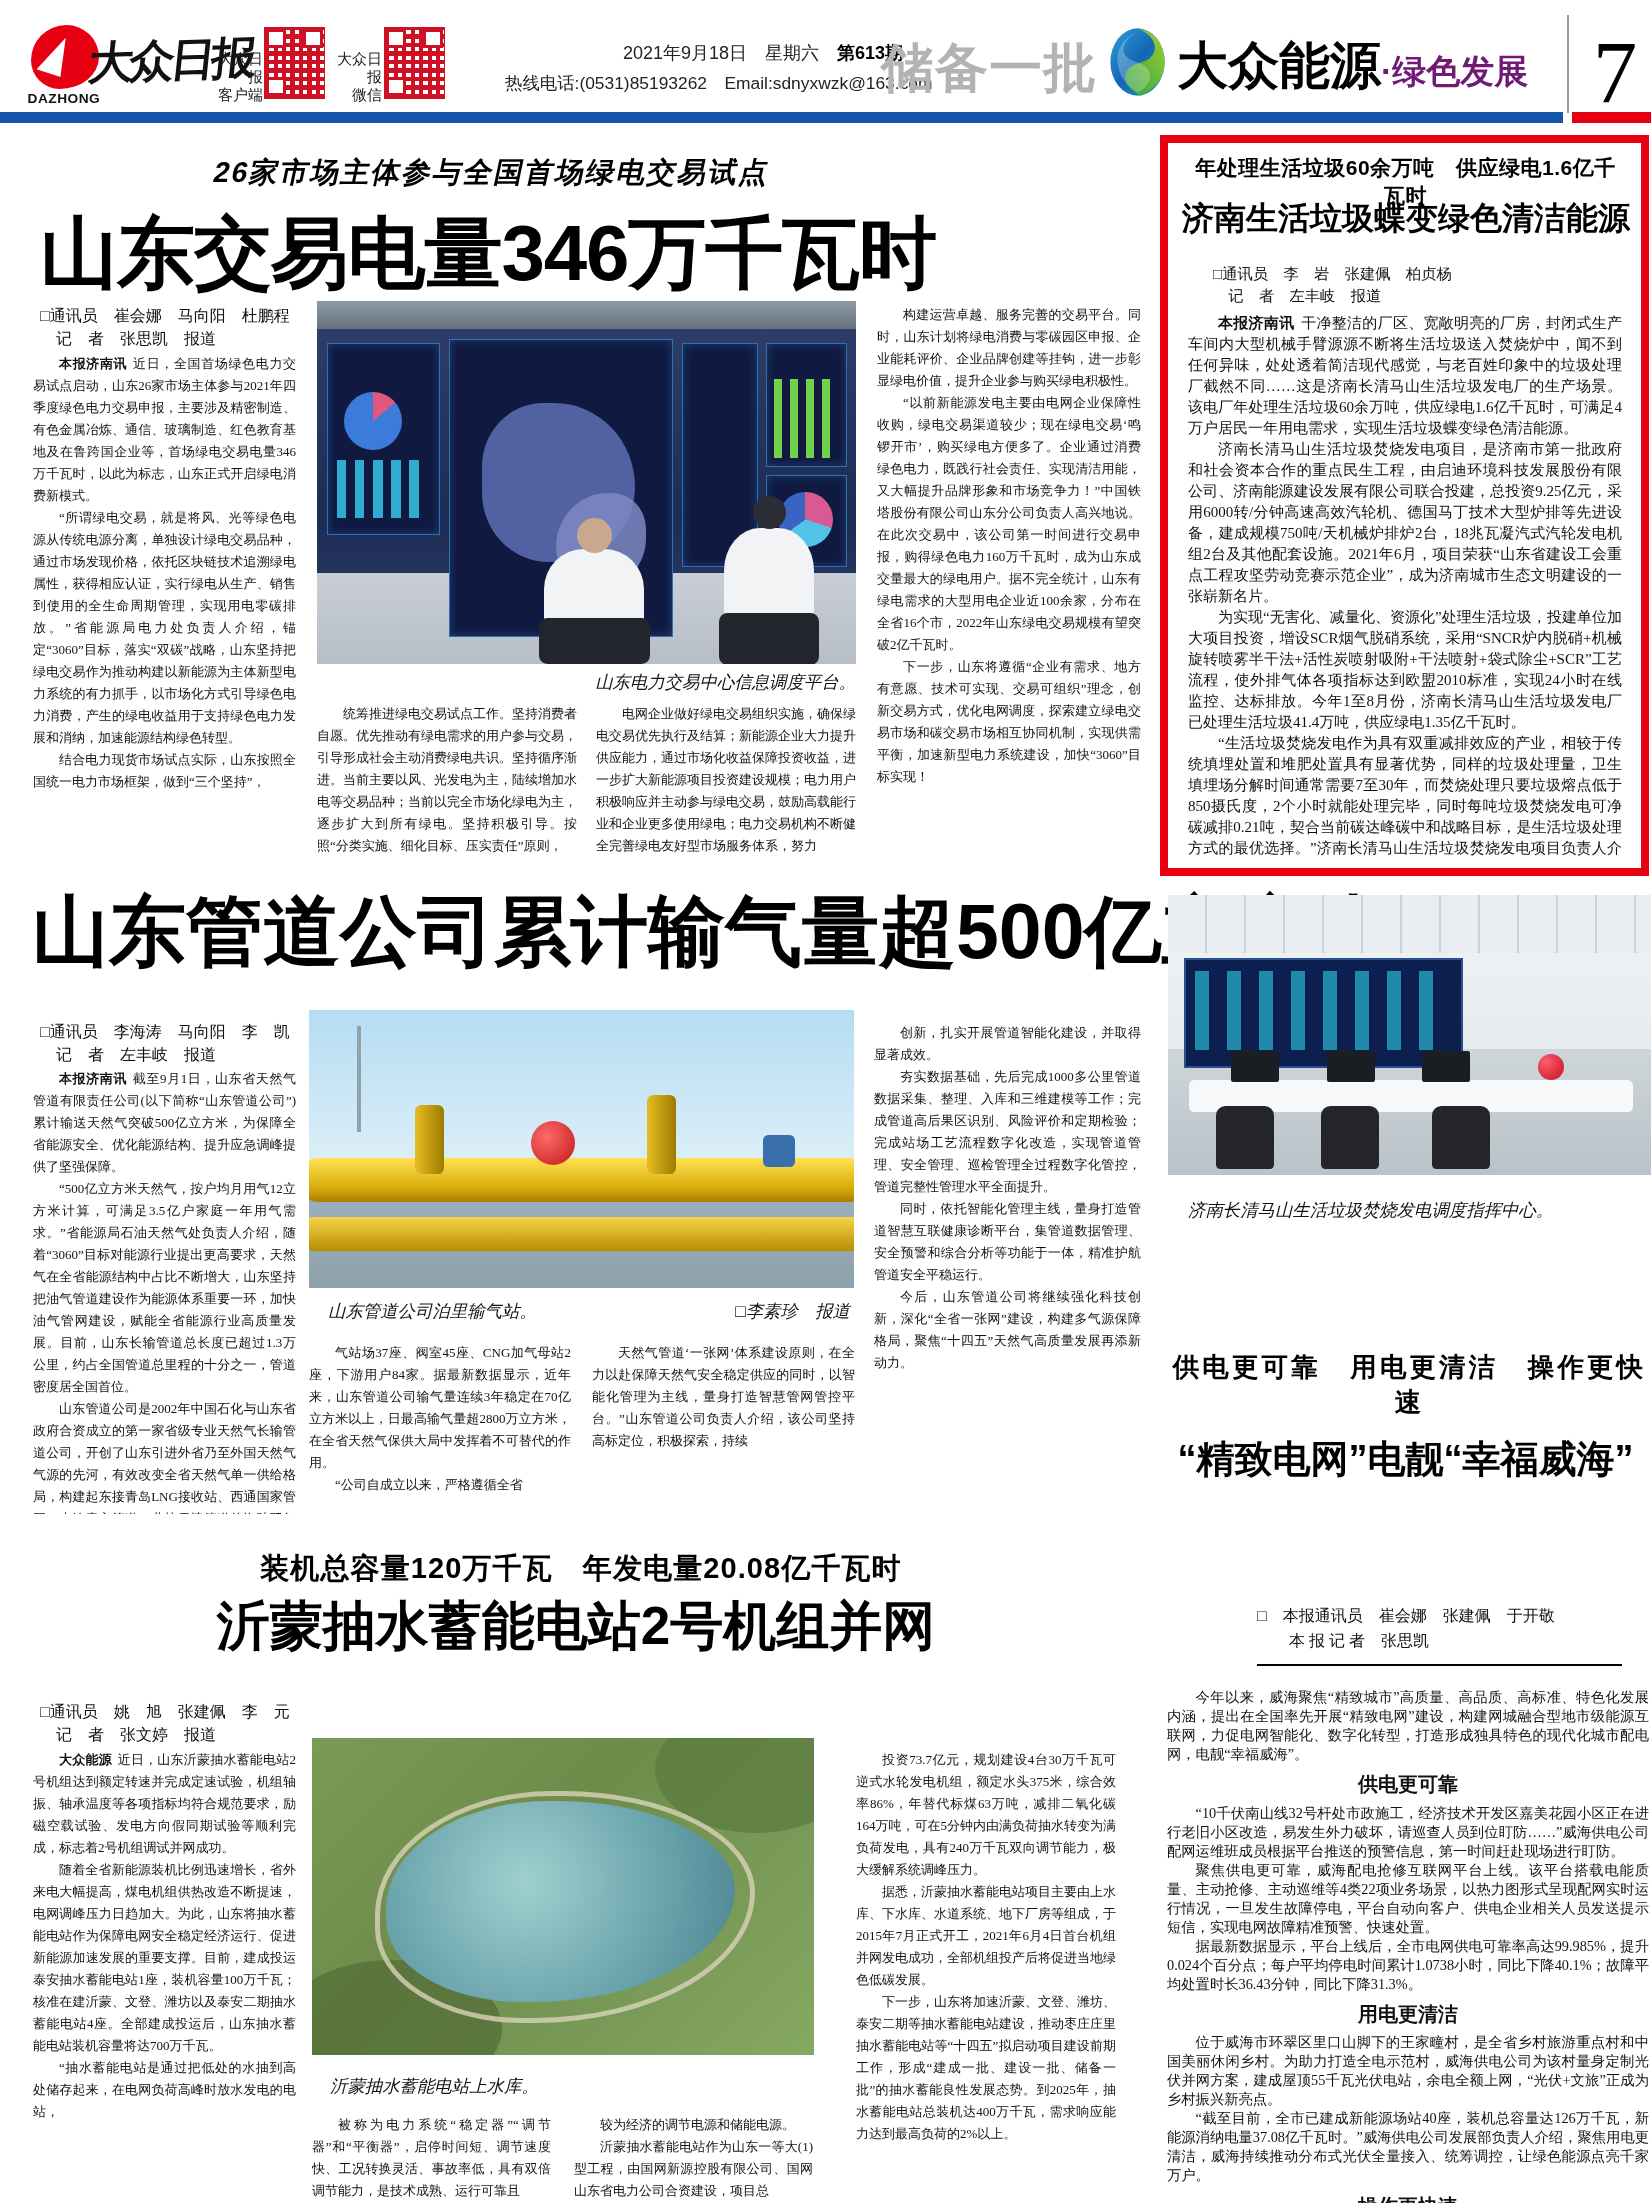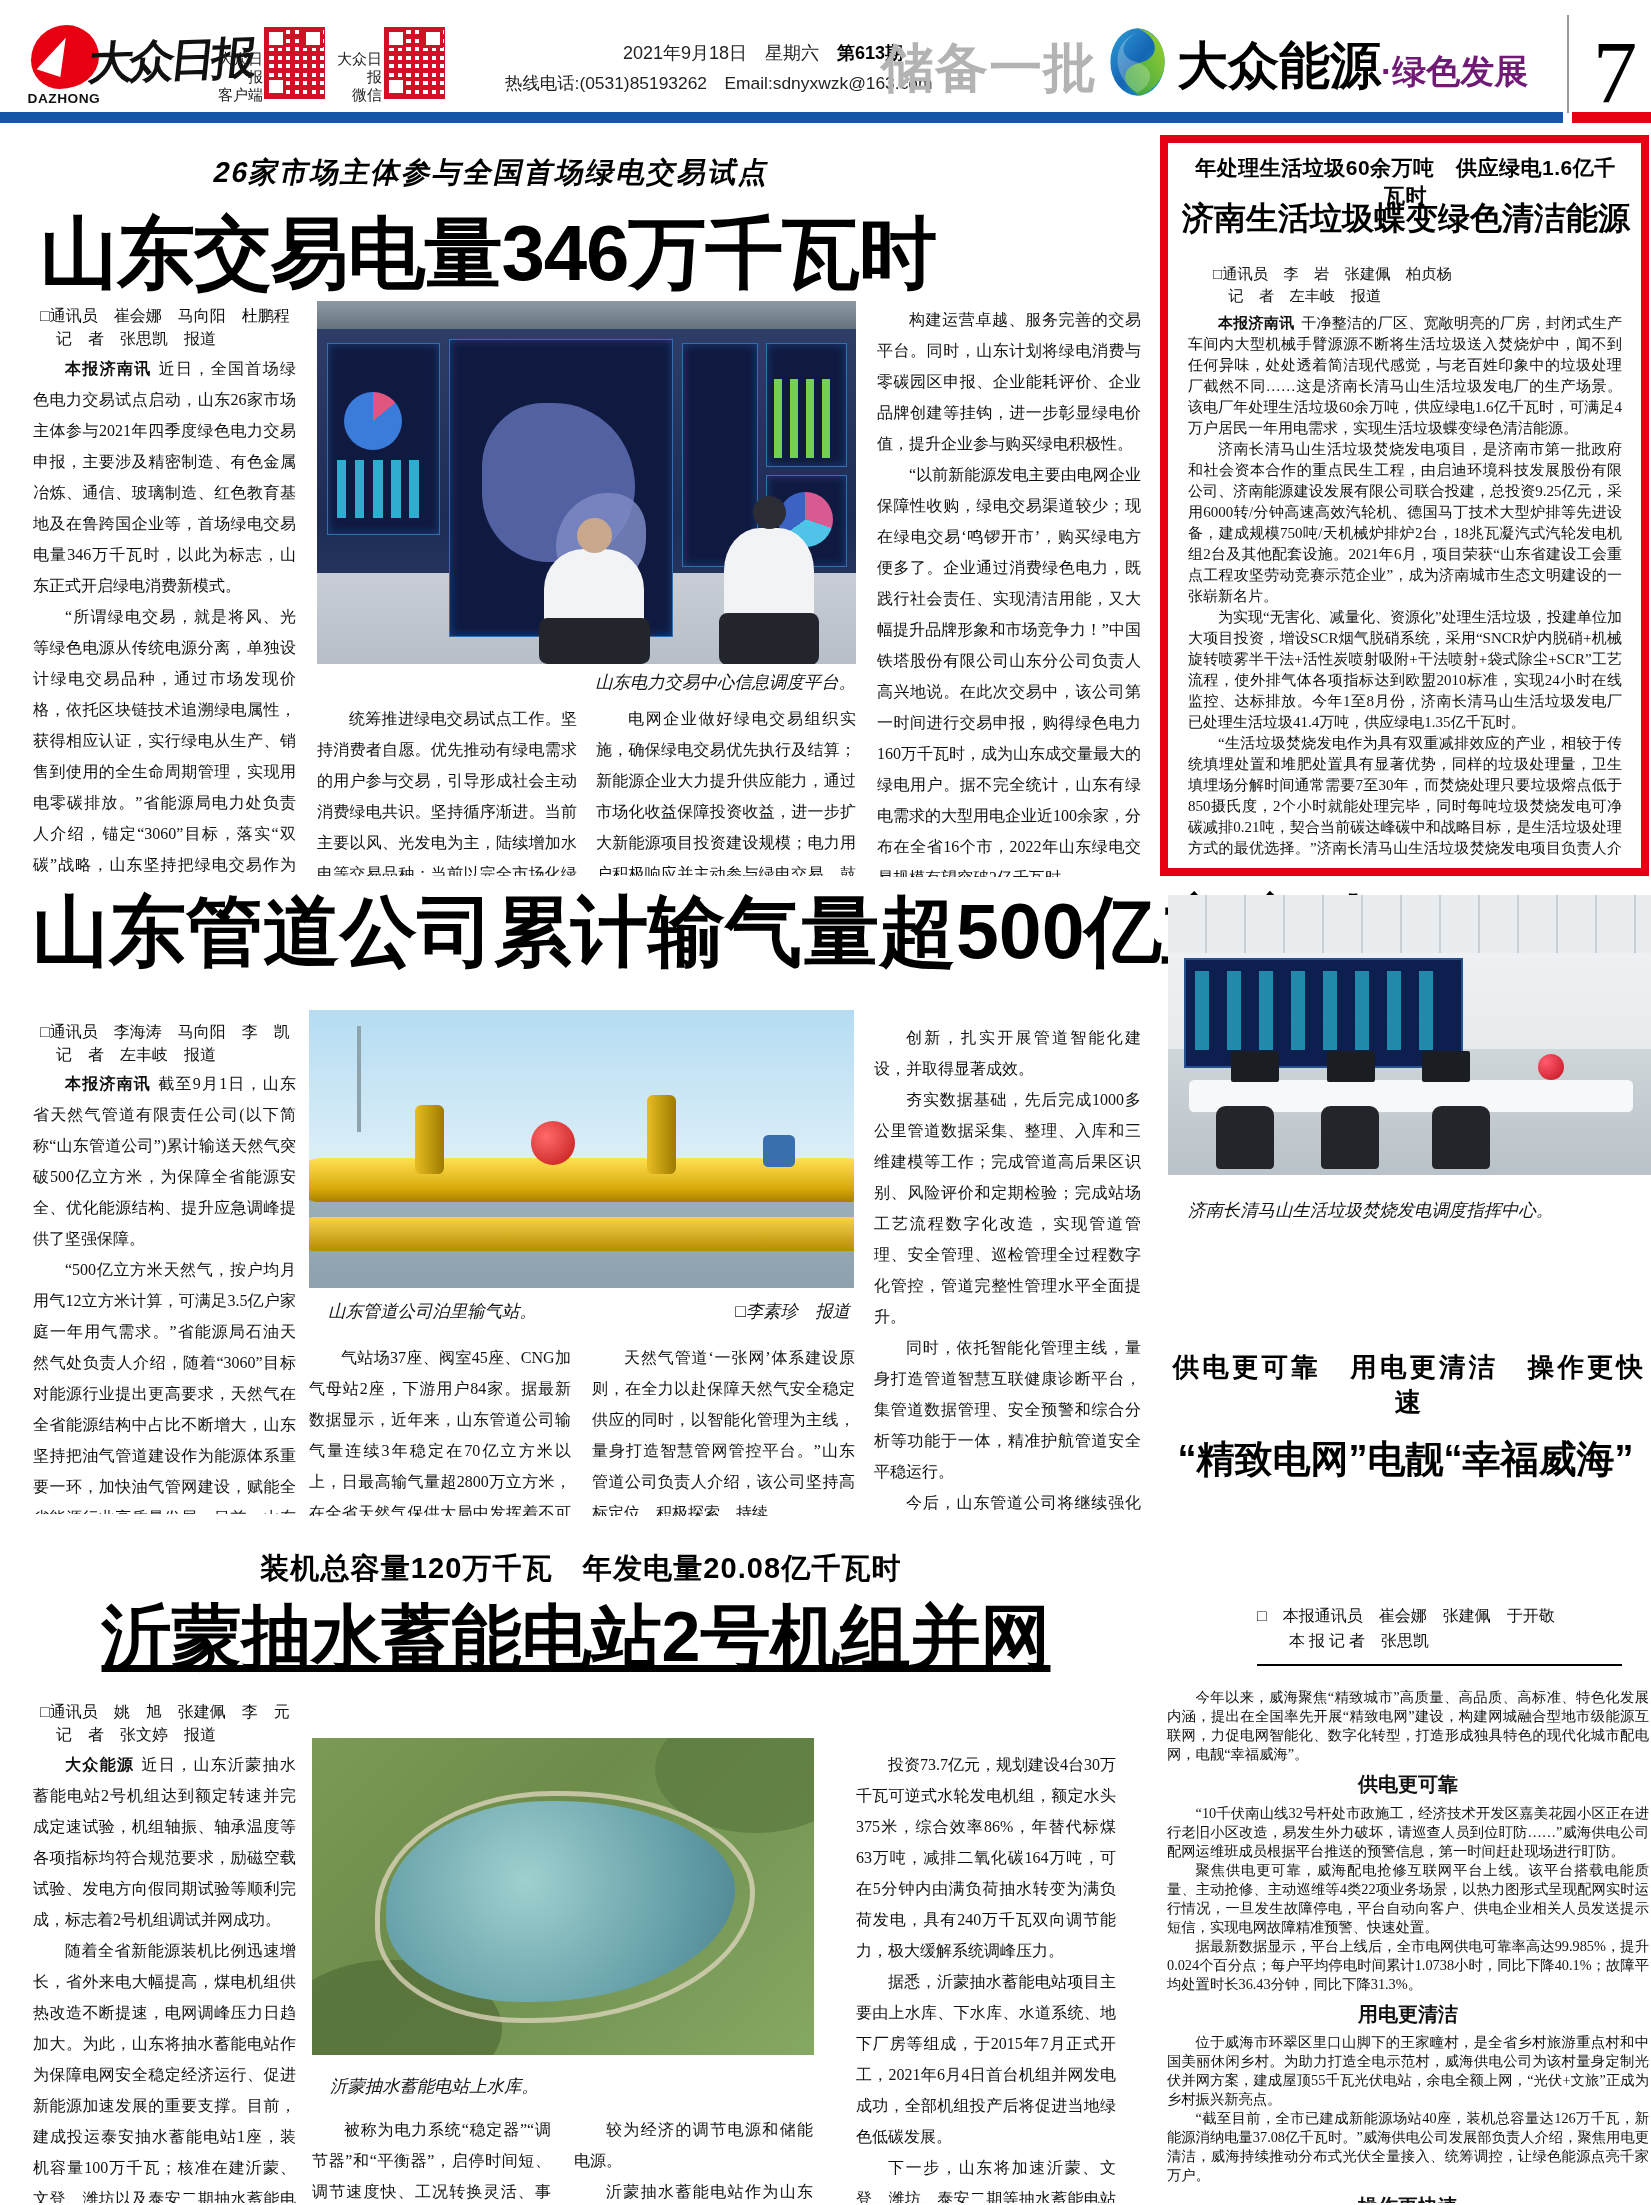--- a/index.html
+++ b/index.html
@@ -33,21 +33,21 @@
   #sec-sub{font:900 34px "Liberation Sans",sans-serif;color:#701a75;}
   #hd-divider{left:1567px;top:15px;width:1.6px;height:98px;background:#9a9a9a;}
   #pg-num{left:1582px;top:21px;width:66px;font:400 89px "Liberation Serif",serif;text-align:center;color:#000;}
   #bar-blue{left:0;top:112px;width:1563px;height:10.6px;background:#1457a8;}
   #bar-red{left:1572px;top:112px;width:79px;height:10.6px;background:#e60012;}
 
   
   .kicker{font-family:"Liberation Sans",sans-serif;font-weight:900;color:#000;}
   .headline{font-family:"Liberation Sans",sans-serif;font-weight:900;color:#000;white-space:nowrap;}
   .byline{font:16px "Liberation Serif",serif;line-height:23px;color:#111;}
-  .col{overflow:hidden;font-size:16px;line-height:31px;text-align:justify;}
+  .col{overflow:hidden;font-size:13px;line-height:22px;text-align:justify;}
   .para{margin:0;text-indent:2em;text-align:justify;}
   .lead{font-family:"Liberation Sans",sans-serif;font-weight:900;margin-right:.45em;}
   .caption{font:italic 17.4px "Liberation Serif",serif;color:#111;}
   .ph{overflow:hidden;}
 
   
   #a1-kicker{left:159px;top:154px;width:666px;font-size:28.5px;text-align:center;
     transform:skewX(-12deg);letter-spacing:2.1px;}
   #a1-headline{left:40px;top:202px;width:877px;font-size:78px;text-align:center;letter-spacing:-1.1px;}
   #a1-byline{left:40px;top:304px;width:262px;text-align:left;}
@@ -106,21 +106,21 @@
   #ph2-blue{left:454px;top:125px;width:32px;height:32px;border-radius:5.3px;background:#3a6fae;}
   #ph2-pole{left:48px;top:16px;width:4.2px;height:106px;background:#8fa3ad;}
   #a3-caption-l{left:328px;top:1299px;width:370px;text-align:left;}
   #a3-caption-r{left:660px;top:1299px;width:190px;text-align:right;}
   #a3-col2{left:309px;top:1342px;width:262px;height:174px;}
   #a3-col3{left:592px;top:1342px;width:263px;height:174px;}
   #a3-col4{left:874px;top:1022px;width:267px;height:494px;}
 
   
   #a4-kicker{left:227px;top:1549px;width:708px;font-size:29px;text-align:center;letter-spacing:1.1px;}
-  #a4-headline{left:37px;top:1591px;width:1078px;font-size:70px;text-align:center;text-decoration:underline;}
+  #a4-headline{left:37px;top:1591px;width:1078px;font-size:53px;text-align:center;}
   #a4-byline{left:40px;top:1700px;width:262px;}
   #a4-col1{left:33px;top:1749px;width:263px;height:454px;}
   #a4-photo{left:312px;top:1738px;width:502px;height:317px;
     background:linear-gradient(135deg,#7b9a55 0%,#6d8c4a 40%,#85a863 100%);}
   #ph3-lake{left:74px;top:63px;width:349px;height:201px;border-radius:48% 52% 60% 40%/55% 45% 58% 42%;
     background:radial-gradient(circle at 40% 40%,#9fd0cf,#5f9aa4 70%,#4c7f8e);}
   #ph3-rim{left:63px;top:53px;width:370px;height:222px;border-radius:48% 52% 60% 40%/55% 45% 58% 42%;
     border:5.3px solid #d9d2b8;opacity:.8;background:transparent;}
   #ph3-hill{left:-32px;bottom:-42px;width:222px;height:137px;border-radius:50%;background:#55703a;opacity:.8;}
   #ph3-hill2{right:-42px;top:-32px;width:201px;height:127px;border-radius:50%;background:#5e7c41;opacity:.8;}

